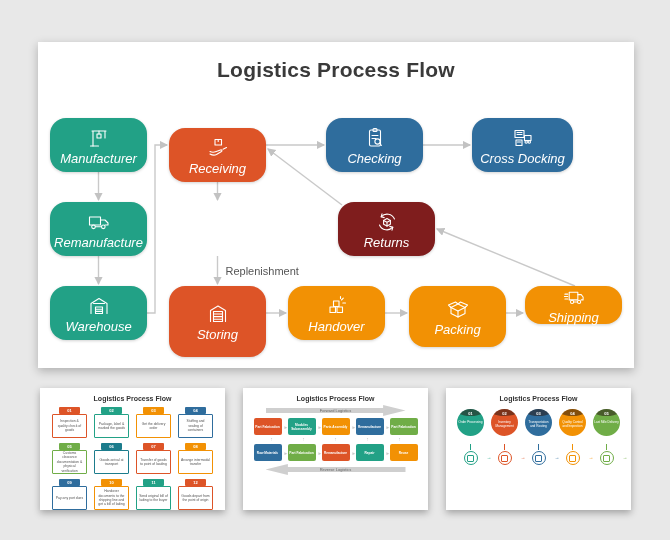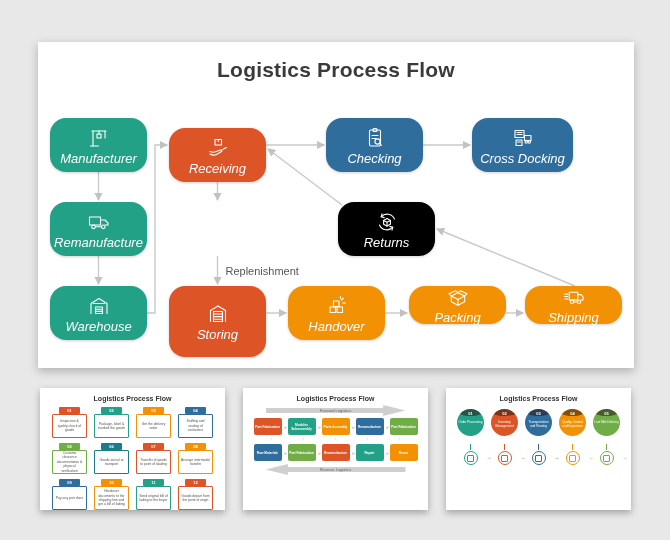--- a/index.html
+++ b/index.html
@@ -131,21 +131,21 @@
         <div class="fbox" style="left: 12px; top: 160px; width: 97px; height: 54px; background: rgb(34, 161, 134);">
           <svg width="24" height="24" viewBox="0 0 24 24" fill="none" stroke="#fff" stroke-width="1.1" stroke-linecap="round" stroke-linejoin="round">
             <rect x="2.5" y="7" width="11" height="8"></rect>
             <path d="M13.5 10h4.5l3 3v2h-3"></path>
             <circle cx="6.5" cy="16.8" r="1.8"></circle>
             <circle cx="16.3" cy="16.8" r="1.8"></circle>
             <path d="M8.5 16.8h5.8"></path>
           </svg>
   <div class="blabel">Remanufacture</div>
         </div>
-        <div class="fbox" style="left: 300px; top: 160px; width: 97px; height: 54px; background: #000000;">
+        <div class="fbox" style="left: 300px; top: 160px; width: 97px; height: 54px; background: #7f1d1d;">
           <svg width="24" height="24" viewBox="0 0 24 24" fill="none" stroke="#fff" stroke-width="1.1" stroke-linecap="round" stroke-linejoin="round">
             <path d="M8.6 10.4L12 8.6l3.4 1.8v3.9L12 16.1l-3.4-1.8z"></path>
             <path d="M12 12.3v3.8M8.6 10.4l3.4 1.9 3.4-1.9"></path>
             <path d="M19.5 9A8 8 0 0 0 6.2 6.8"></path>
             <path d="M7 3.8l-.8 3 3 .8"></path>
             <path d="M4.5 15a8 8 0 0 0 13.3 2.2"></path>
             <path d="M17 20.2l.8-3-3-.8"></path>
           </svg>
   <div class="blabel">Returns</div>
         </div>
@@ -168,21 +168,21 @@
         </div>
         <div class="fbox" style="left: 250px; top: 244px; width: 97px; height: 54px; background: rgb(242, 145, 4);">
           <svg width="24" height="24" viewBox="0 0 24 24" fill="none" stroke="#fff" stroke-width="1.1" stroke-linecap="round" stroke-linejoin="round">
             <rect x="5" y="13" width="5.5" height="5.5"></rect>
             <rect x="12" y="13" width="5.5" height="5.5"></rect>
             <rect x="8.5" y="7" width="5.5" height="5.5"></rect>
             <path d="M16.5 6l1.8-1.8M17.8 9h2.7M15.5 4.5V2.5"></path>
           </svg>
   <div class="blabel">Handover</div>
         </div>
-        <div class="fbox" style="left: 371px; top: 244px; width: 97px; height: 38px; background: rgb(242, 145, 4);">
+        <div class="fbox" style="left: 371px; top: 244px; width: 97px; height: 61px; background: rgb(242, 145, 4);">
           <svg width="24" height="24" viewBox="0 0 24 24" fill="none" stroke="#fff" stroke-width="1.1" stroke-linecap="round" stroke-linejoin="round">
             <path d="M5 10.5v6L12 20l7-3.5v-6"></path>
             <path d="M5 10.5L12 14l7-3.5"></path>
             <path d="M5 10.5L2.5 8 9.5 5 12 7z"></path>
             <path d="M19 10.5L21.5 8 14.5 5 12 7z"></path>
             <path d="M12 14v6"></path>
           </svg>
   <div class="blabel">Packing</div>
         </div>
         <div class="fbox" style="left: 487px; top: 244px; width: 97px; height: 38px; background: rgb(242, 145, 4);">

